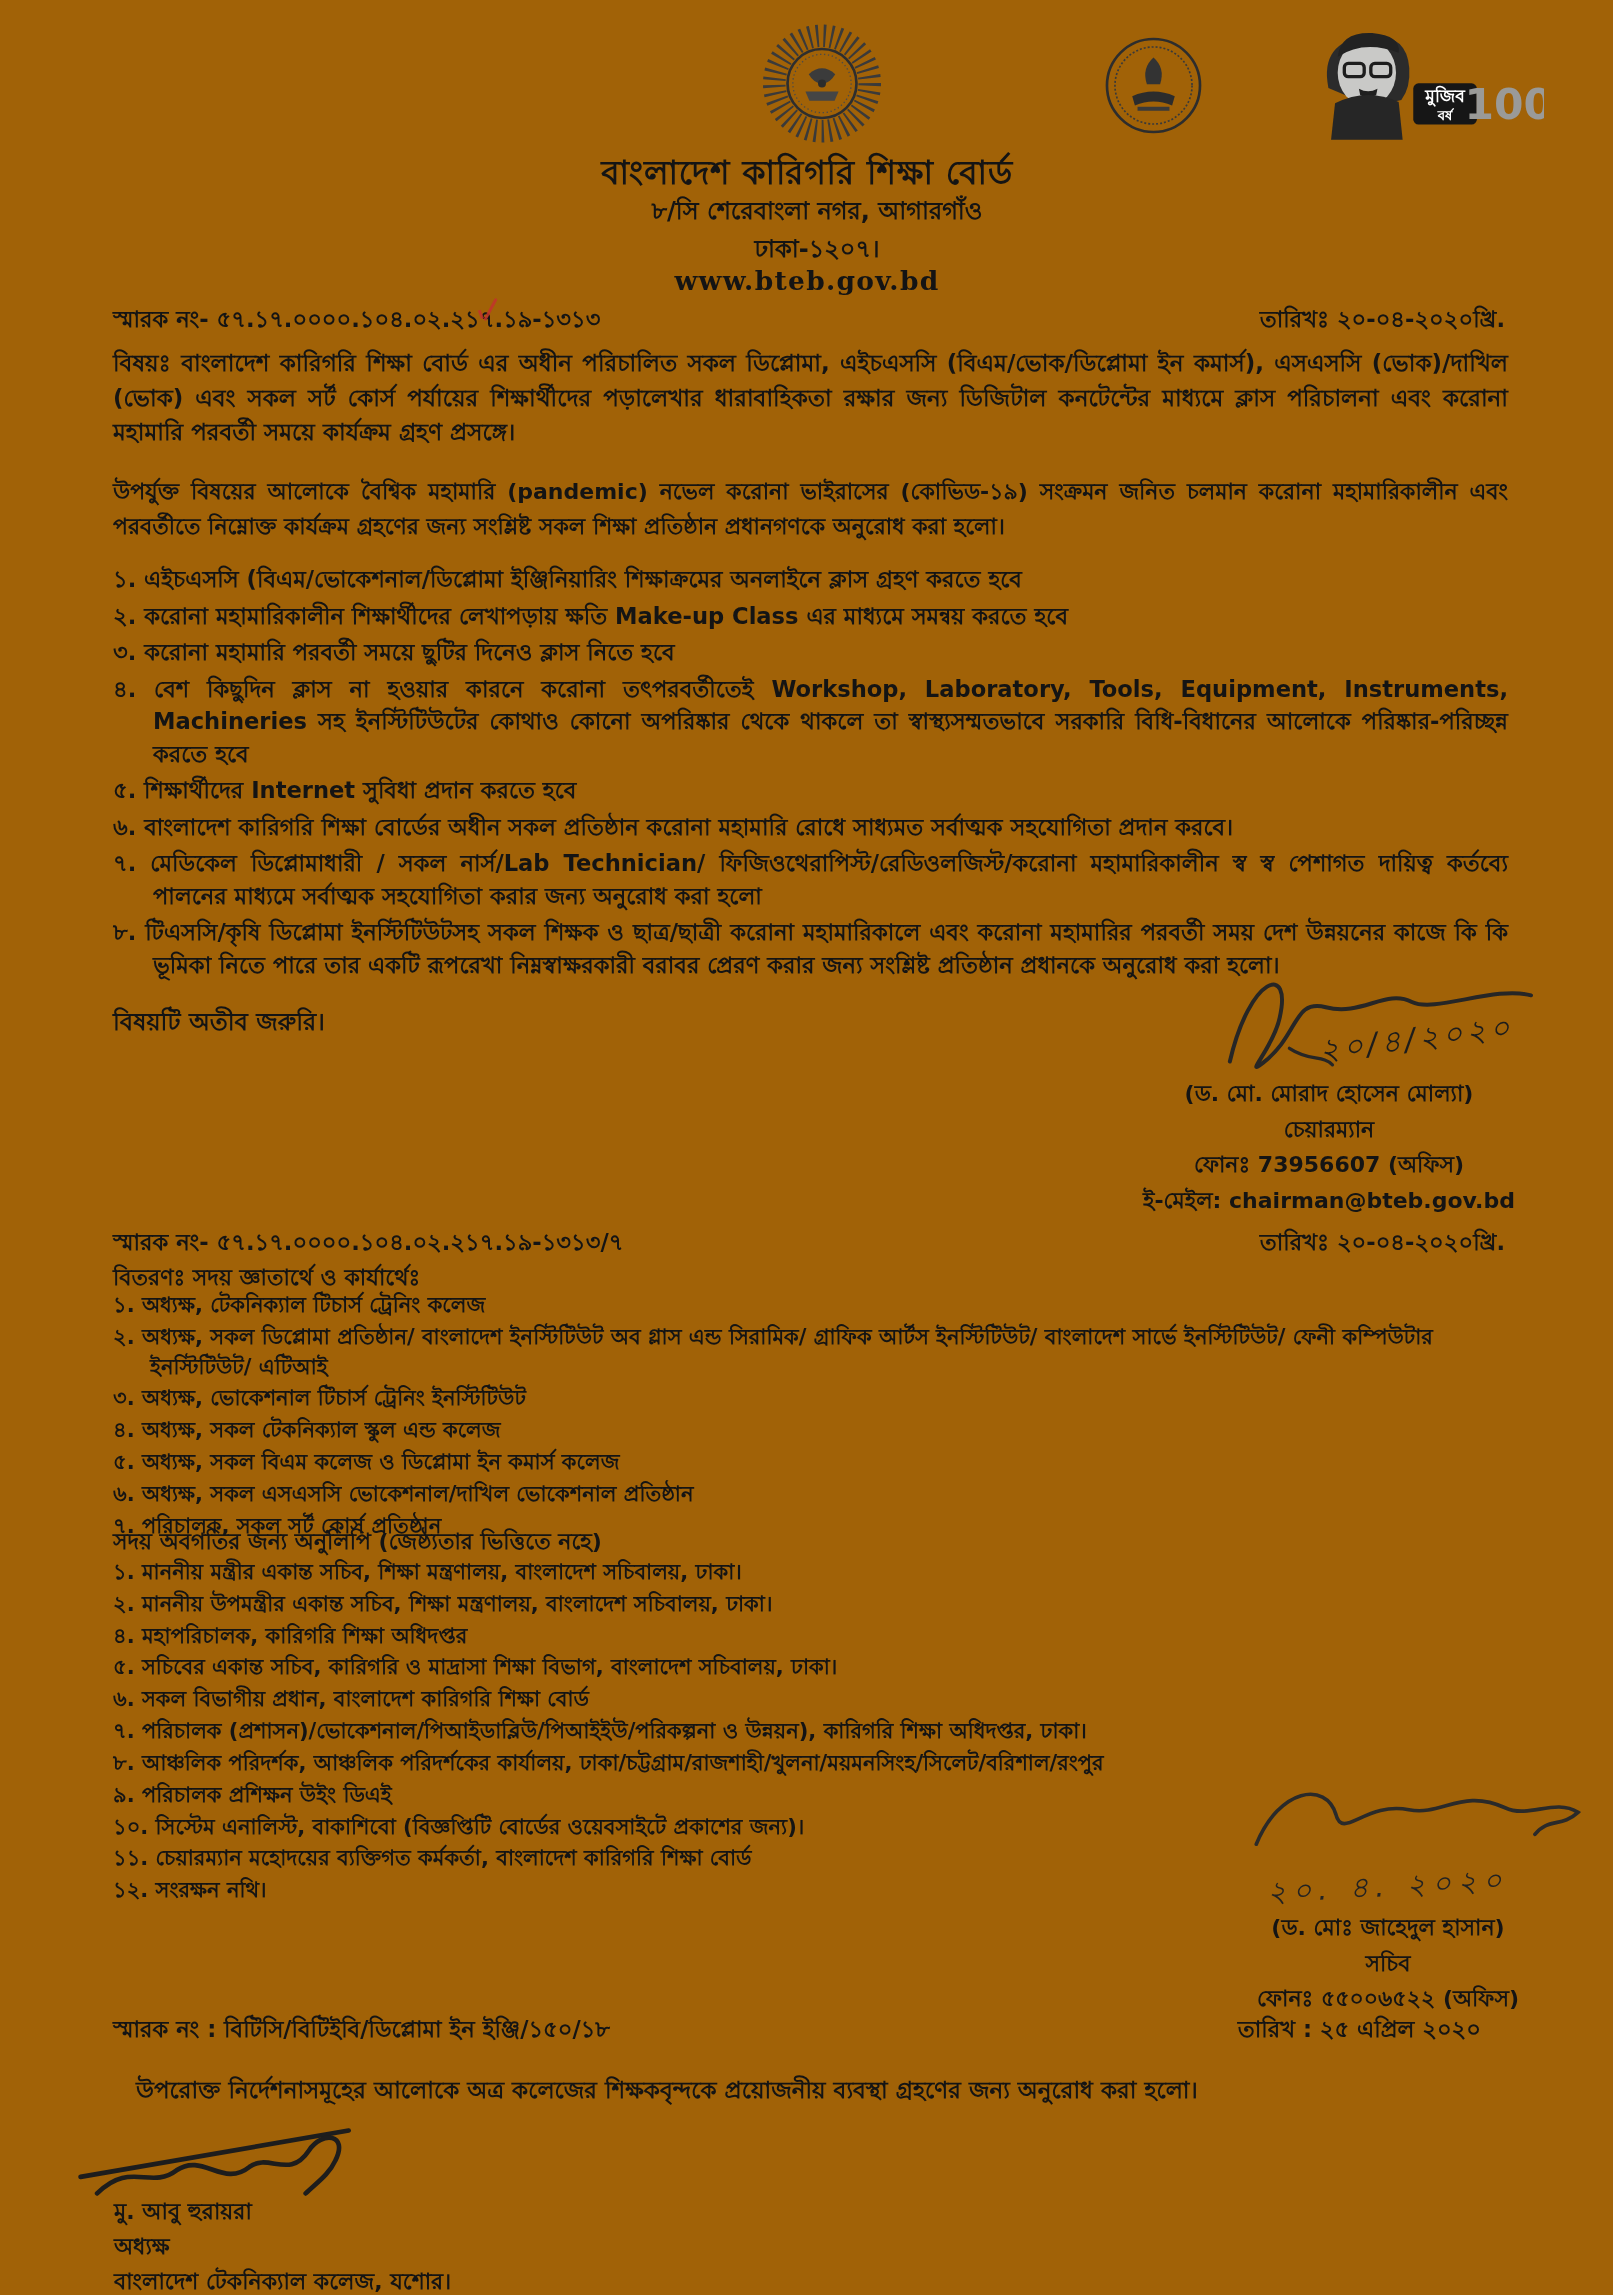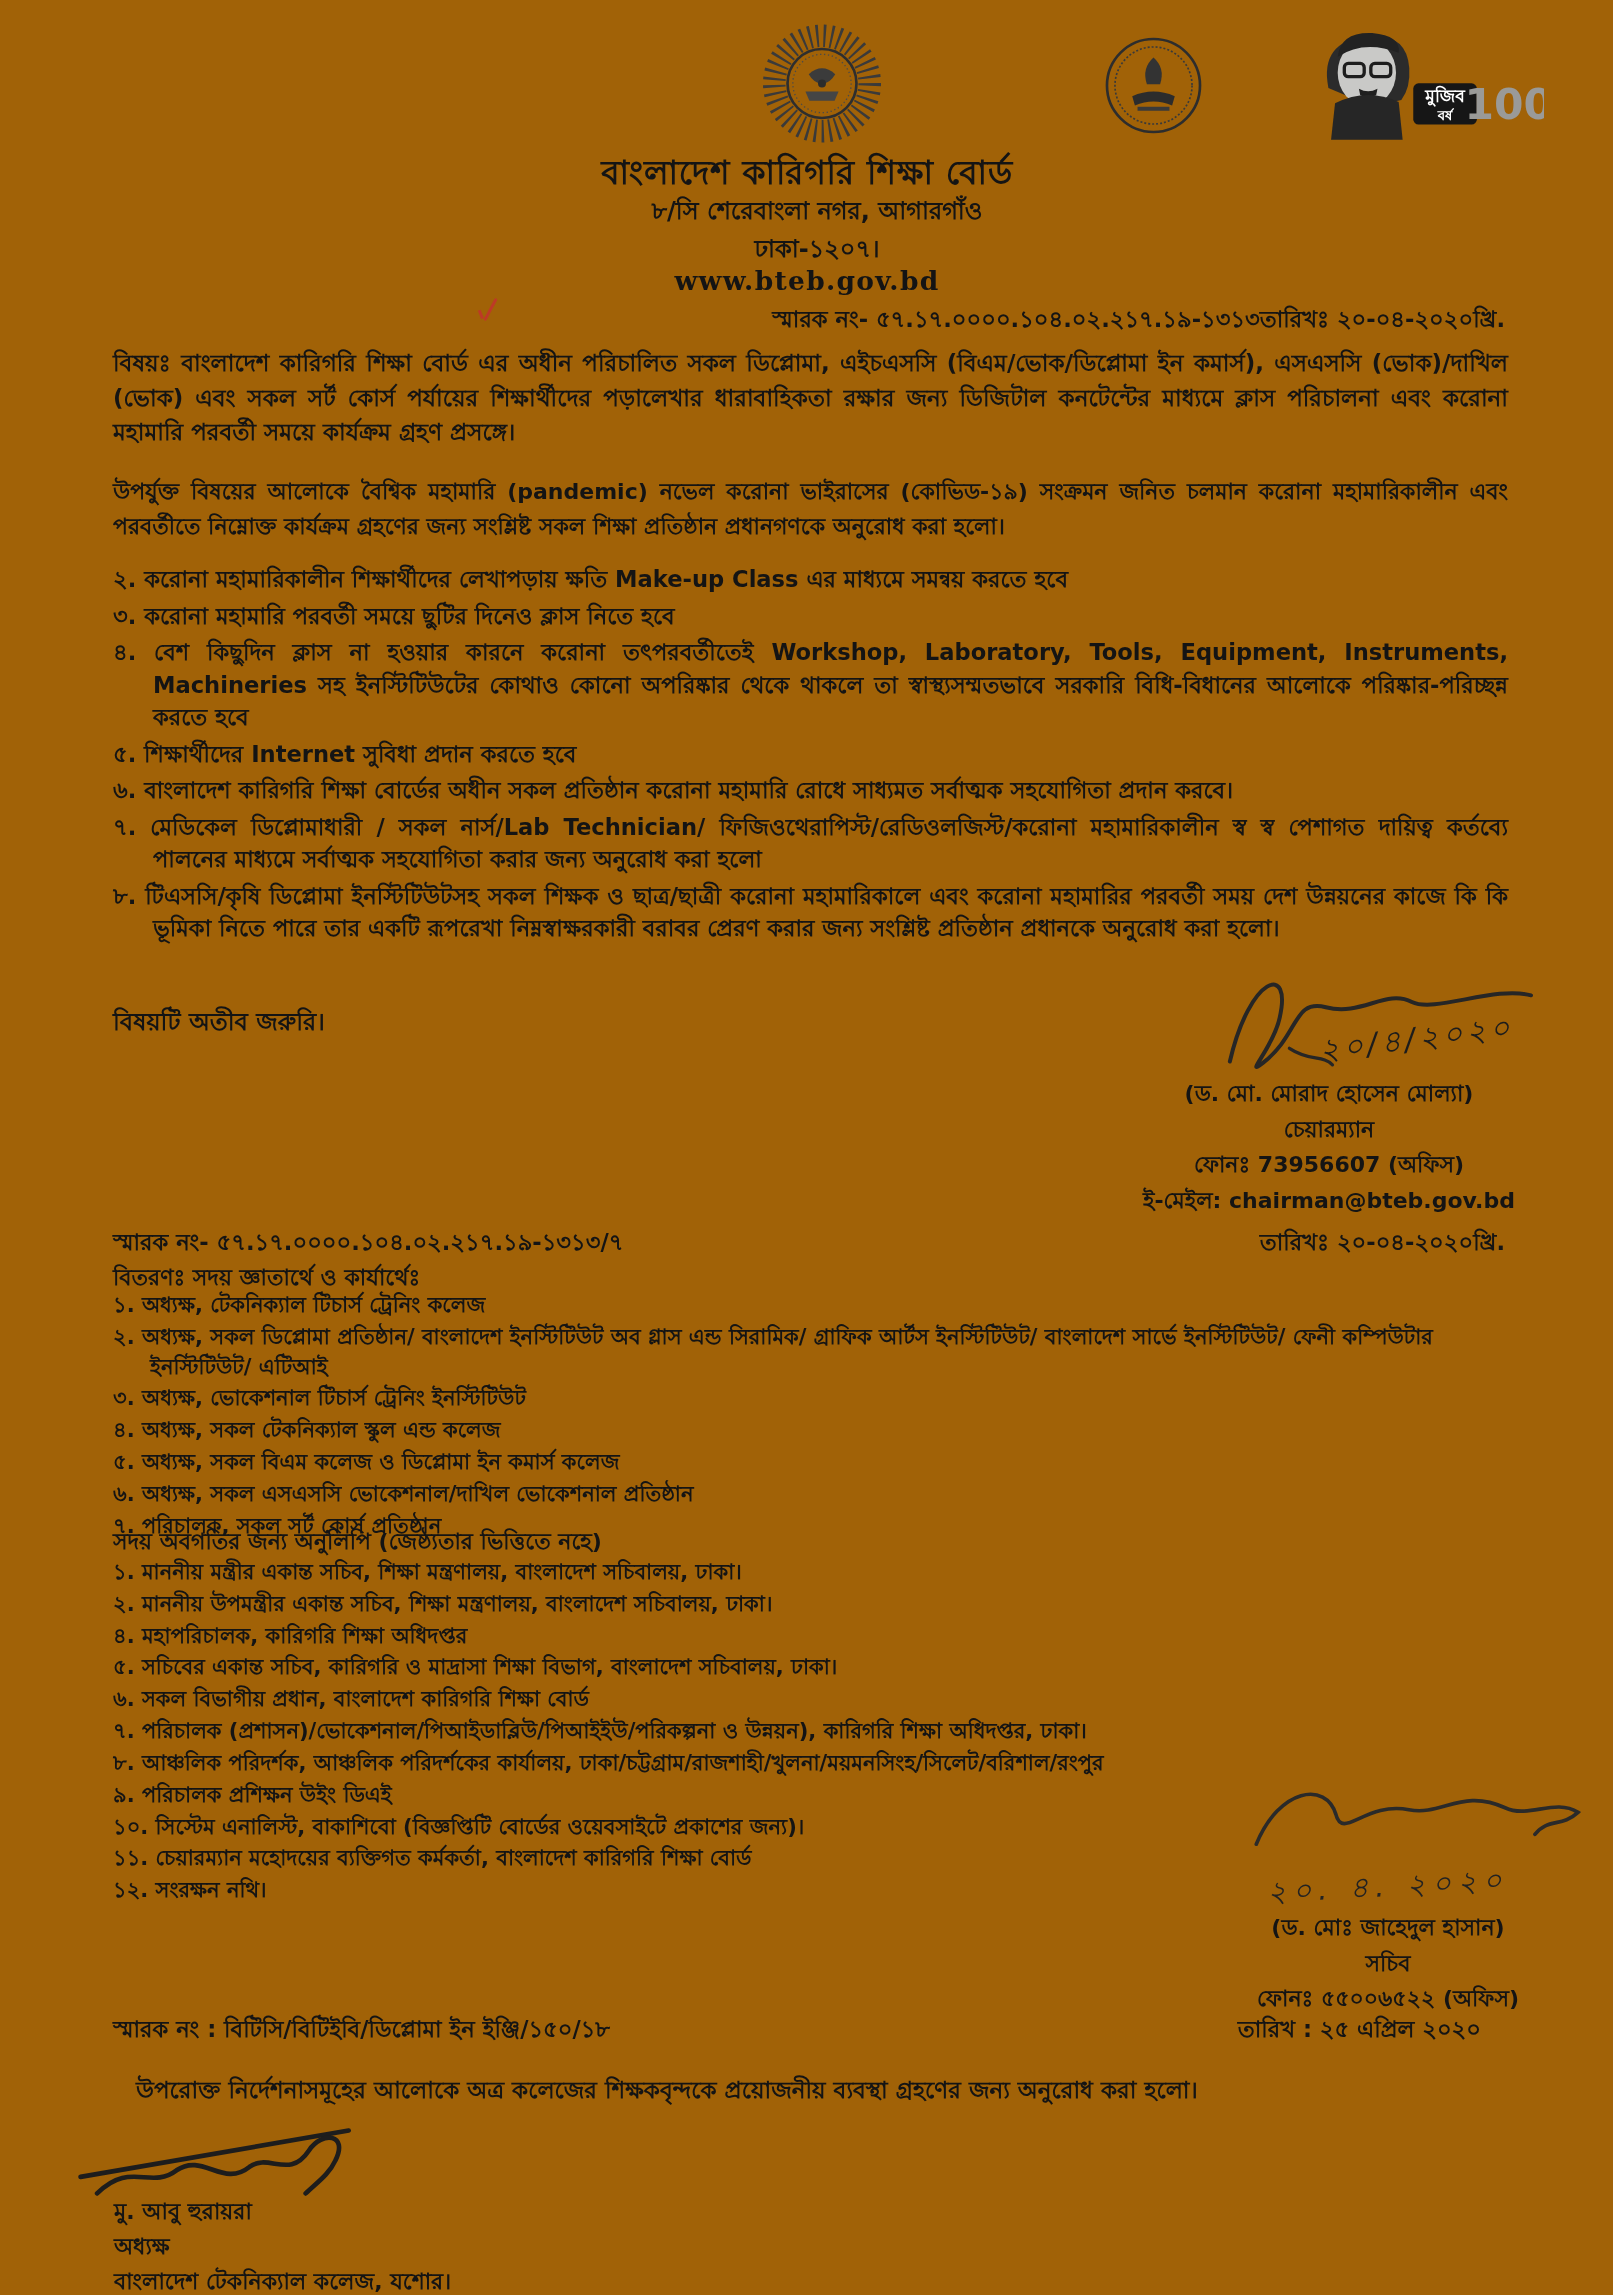--- a/index.html
+++ b/index.html
@@ -87,31 +87,32 @@
       <text x="196" y="144" text-anchor="middle" font-family="DejaVu Sans, sans-serif" font-size="20" font-weight="bold" fill="#ffffff">বর্ষ</text>
       <text x="292" y="142" text-anchor="middle" font-family="DejaVu Sans, sans-serif" font-size="64" font-weight="bold" fill="#9a9a98">100</text>
     </svg>
   </div>
 
   <div class="abs center org-name" style="left:0; right:0; top:141px;margin-top:6px;">বাংলাদেশ কারিগরি শিক্ষা বোর্ড</div>
   <div class="abs center addr" style="left:0; right:0; top:192px;">৮/সি শেরেবাংলা নগর, আগারগাঁও</div>
   <div class="abs center addr" style="left:0; right:0; top:230px;">ঢাকা-১২০৭।</div>
   <div class="abs center site" style="left:0; right:0; top:265px;">www.bteb.gov.bd</div>
 
-  <div class="abs memo-row sb" style="left:113px; right:109px; top:302px;justify-content:flex-end;">
+  <div class="abs memo-row sb" style="left:113px; right:109px; top:302px;">
     <span>স্মারক নং- ৫৭.১৭.০০০০.১০৪.০২.২১৭.১৯-১৩১৩</span>
     <span>তারিখঃ ২০-০৪-২০২০খ্রি.</span>
   </div>
   <div class="red-tick"></div>
 
   <div class="abs subject" style="left:113px; right:106px; top:346px;">বিষয়ঃ বাংলাদেশ কারিগরি শিক্ষা বোর্ড এর অধীন পরিচালিত সকল ডিপ্লোমা, এইচএসসি (বিএম/ভোক/ডিপ্লোমা ইন কমার্স), এসএসসি (ভোক)/দাখিল (ভোক) এবং সকল সর্ট কোর্স পর্যায়ের শিক্ষার্থীদের পড়ালেখার ধারাবাহিকতা রক্ষার জন্য ডিজিটাল কনটেন্টের মাধ্যমে ক্লাস পরিচালনা এবং করোনা মহামারি পরবর্তী সময়ে কার্যক্রম গ্রহণ প্রসঙ্গে।</div>
 
   <div class="abs para" style="left:113px; right:106px; top:475px;">উপর্যুক্ত বিষয়ের আলোকে বৈশ্বিক মহামারি (pandemic) নভেল করোনা ভাইরাসের (কোভিড-১৯) সংক্রমন জনিত চলমান করোনা মহামারিকালীন এবং পরবর্তীতে নিম্নোক্ত কার্যক্রম গ্রহণের জন্য সংশ্লিষ্ট সকল শিক্ষা প্রতিষ্ঠান প্রধানগণকে অনুরোধ করা হলো।</div>
 
   <div class="abs list" style="left:113px; right:106px; top:563px;">
+      <div class="doc-li">১. এইচএসসি (বিএম/ভোকেশনাল/ডিপ্লোমা ইঞ্জিনিয়ারিং শিক্ষাক্রমের অনলাইনে ক্লাস গ্রহণ করতে হবে</div>
       <div class="doc-li">২. করোনা মহামারিকালীন শিক্ষার্থীদের লেখাপড়ায় ক্ষতি Make-up Class এর মাধ্যমে সমন্বয় করতে হবে</div>
       <div class="doc-li">৩. করোনা মহামারি পরবর্তী সময়ে ছুটির দিনেও ক্লাস নিতে হবে</div>
       <div class="doc-li">৪. বেশ কিছুদিন ক্লাস না হওয়ার কারনে করোনা তৎপরবর্তীতেই Workshop, Laboratory, Tools, Equipment, Instruments, Machineries সহ ইনস্টিটিউটের কোথাও কোনো অপরিষ্কার থেকে থাকলে তা স্বাস্থ্যসম্মতভাবে সরকারি বিধি-বিধানের আলোকে পরিষ্কার-পরিচ্ছন্ন করতে হবে</div>
       <div class="doc-li">৫. শিক্ষার্থীদের Internet সুবিধা প্রদান করতে হবে</div>
       <div class="doc-li">৬. বাংলাদেশ কারিগরি শিক্ষা বোর্ডের অধীন সকল প্রতিষ্ঠান করোনা মহামারি রোধে সাধ্যমত সর্বাত্মক সহযোগিতা প্রদান করবে।</div>
       <div class="doc-li">৭. মেডিকেল ডিপ্লোমাধারী / সকল নার্স/Lab Technician/ ফিজিওথেরাপিস্ট/রেডিওলজিস্ট/করোনা মহামারিকালীন স্ব স্ব পেশাগত দায়িত্ব কর্তব্যে পালনের মাধ্যমে সর্বাত্মক সহযোগিতা করার জন্য অনুরোধ করা হলো</div>
       <div class="doc-li">৮. টিএসসি/কৃষি ডিপ্লোমা ইনস্টিটিউটসহ সকল শিক্ষক ও ছাত্র/ছাত্রী করোনা মহামারিকালে এবং করোনা মহামারির পরবর্তী সময় দেশ উন্নয়নের কাজে কি কি ভূমিকা নিতে পারে তার একটি রূপরেখা নিম্নস্বাক্ষরকারী বরাবর প্রেরণ করার জন্য সংশ্লিষ্ট প্রতিষ্ঠান প্রধানকে অনুরোধ করা হলো।</div>
     </div>
 
   <div class="abs closing" style="left:113px; top:1003px;">বিষয়টি অতীব জরুরি।</div>

